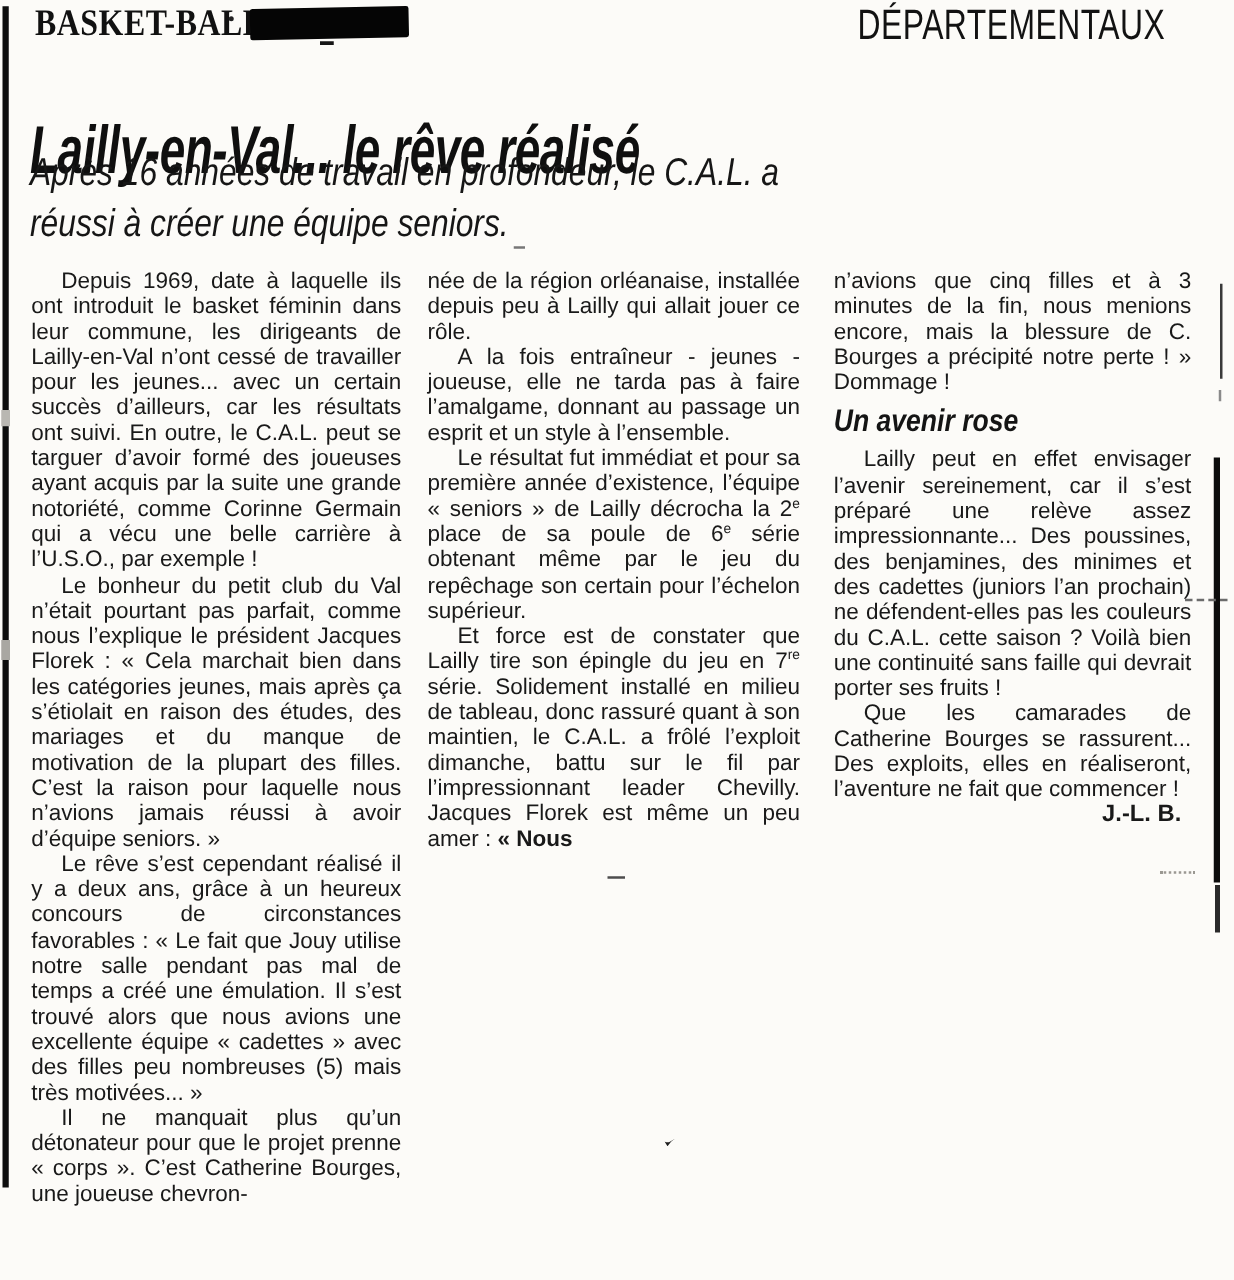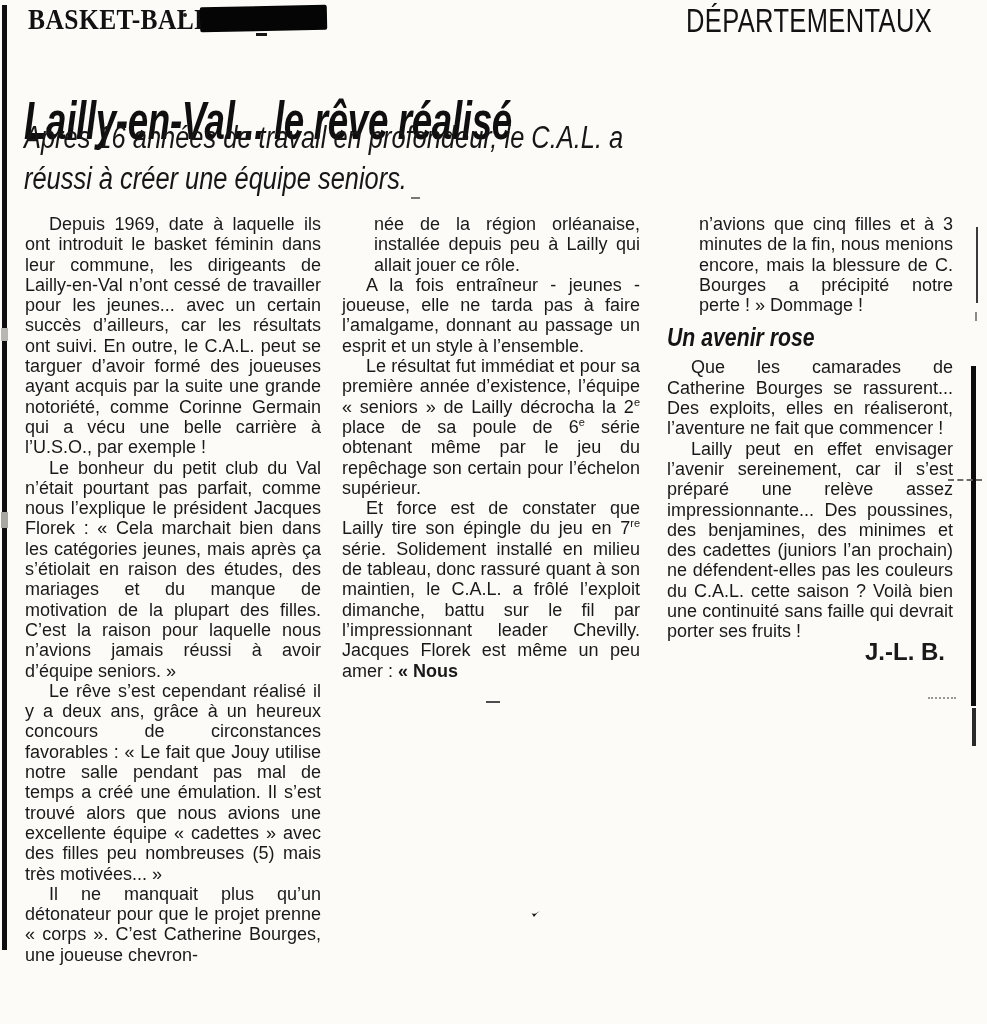--- a/index.html
+++ b/index.html
@@ -56,33 +56,33 @@
   
   .column{
     position:absolute;top:214px;
     font-size:18px;line-height:20.3px;
     text-align:justify;color:#191919;
   }
   .col1{left:25px;width:296px;}
   .col2{left:342px;width:298px;}
   .col3{left:667px;width:286px;}
   .column p{margin:0;text-indent:24px;}
-  .column p.no-indent{text-indent:0;margin-left:32px;}
+  .column p.no-indent{text-indent:0;}
   sup{font-size:11px;line-height:0;vertical-align:super;}
   .bold-quote{font-weight:bold;}
 
   .rose-subhead{
     font-style:italic;font-size:25px;line-height:30px;
     margin:7px 0 5px 0;text-indent:0;text-align:left;
     transform:scaleX(0.85);transform-origin:left top;
     white-space:nowrap;color:#141414;
   }
   .signature{
     text-align:right;text-indent:0;
-    font-weight:bold;font-size:24px;
+    font-weight:bold;font-size:19px;
     margin-top:8px;padding-right:8px;
   }
 
   
   .right-rule-thin{position:absolute;left:976px;top:227px;width:2px;height:76px;background:#3a3a3a;}
   .right-rule-tick{position:absolute;left:975px;top:312px;width:2px;height:9px;background:#8a8a8a;}
   .right-rule-thick{position:absolute;left:971px;top:366px;width:5px;height:340px;background:#0c0c0c;}
   .right-rule-thick-low{position:absolute;left:972px;top:708px;width:4px;height:38px;background:#2a2a2a;}
   .artifact-dash-right{position:absolute;left:948px;top:479px;width:34px;height:0;border-top:2px dashed #6b6b6b;}
   .artifact-dots-right{position:absolute;left:928px;top:697px;width:28px;height:0;border-top:2px dotted #9a9892;}
@@ -124,22 +124,22 @@
   <div class="column col2">
     <p class="no-indent">née de la région orléanaise, installée depuis peu à Lailly qui allait jouer ce rôle.</p>
     <p>A la fois entraîneur - jeunes - joueuse, elle ne tarda pas à faire l’amalgame, donnant au passage un esprit et un style à l’ensemble.</p>
     <p><span>Le résultat fut immédiat et pour sa première année d’existence, l’équipe «&nbsp;seniors&nbsp;» de Lailly décrocha la 2</span><sup>e</sup><span> place de sa poule de 6</span><sup>e</sup><span> série obtenant même par le jeu du repêchage son certain pour l’échelon supérieur.</span></p>
     <p><span>Et force est de constater que Lailly tire son épingle du jeu en 7</span><sup>re</sup><span> série. Solidement installé en milieu de tableau, donc rassuré quant à son maintien, le C.A.L. a frôlé l’exploit dimanche, battu sur le fil par l’impressionnant leader Chevilly. Jacques Florek est même un peu amer&nbsp;: </span><span class="bold-quote">«&nbsp;Nous</span></p>
   </div>
 
   <div class="column col3">
     <p class="no-indent">n’avions que cinq filles et à 3 minutes de la fin, nous menions encore, mais la blessure de C. Bourges a précipité notre perte&nbsp;!&nbsp;» Dommage&nbsp;!</p>
     <h2 class="rose-subhead">Un avenir rose</h2>
+    <p>Lailly peut en effet envisager l’avenir sereinement, car il s’est préparé une relève assez impressionnante... Des poussines, des benjamines, des minimes et des cadettes (juniors l’an prochain) ne défendent-elles pas les couleurs du C.A.L. cette saison&nbsp;? Voilà bien une continuité sans faille qui devrait porter ses fruits&nbsp;!</p>
     <p>Que les camarades de Catherine Bourges se rassurent... Des exploits, elles en réaliseront, l’aventure ne fait que commencer&nbsp;!</p>
-    <p>Lailly peut en effet envisager l’avenir sereinement, car il s’est préparé une relève assez impressionnante... Des poussines, des benjamines, des minimes et des cadettes (juniors l’an prochain) ne défendent-elles pas les couleurs du C.A.L. cette saison&nbsp;? Voilà bien une continuité sans faille qui devrait porter ses fruits&nbsp;!</p>
     <p class="signature">J.-L. B.</p>
   </div>
 
   <div class="right-rule-thin"></div>
   <div class="right-rule-tick"></div>
   <div class="right-rule-thick"></div>
   <div class="right-rule-thick-low"></div>
   <div class="artifact-dash-right"></div>
   <div class="artifact-dots-right"></div>
   <div class="artifact-dash-mid"></div>

